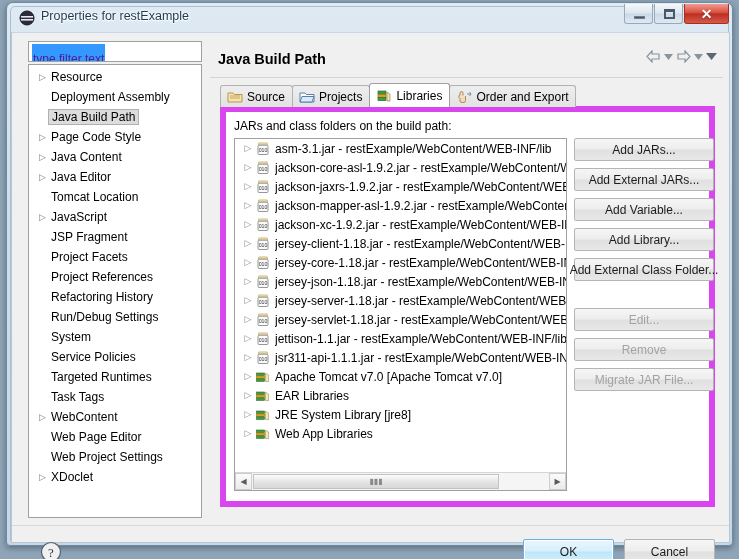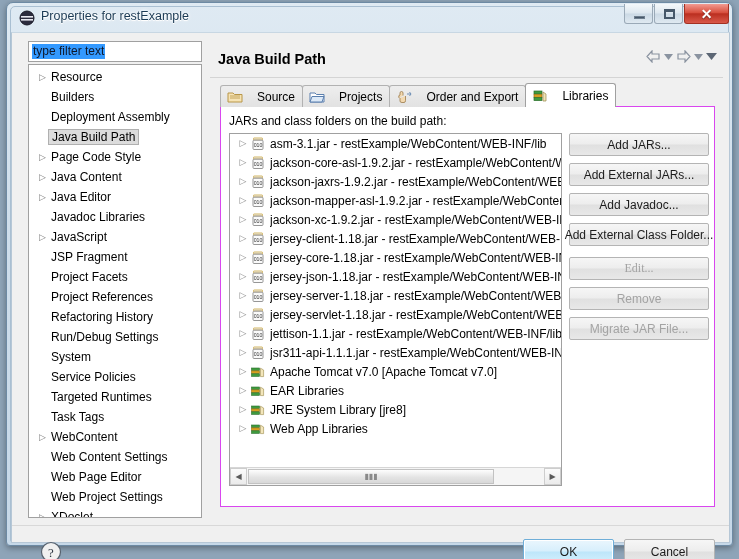--- a/index.html
+++ b/index.html
@@ -118,24 +118,24 @@
     width: 174px; height: 21px;
     background: #fff;
     border: 1px solid #a0a0a0;
     box-sizing: border-box;
     padding: 2px 3px;
     overflow: hidden;
   }
   .filter-text {
     display: inline-block;
     background: #3399ff;
-    color: #0f172a;
+    color: #4c1d95;
     font-size: 12px;
     line-height: 15px;
-    padding: 0 1px;
+    padding: 8px 1px;
   }
   .tree-panel {
     position: absolute;
     left: 16px; top: 31px;
     width: 174px; height: 454px;
     background: #ffffff;
     border: 1px solid #a0a0a0;
     box-sizing: border-box;
     overflow: hidden;
     padding-top: 2px;
@@ -198,21 +198,21 @@
     left: 10px; top: 42px;
     display: flex;
     align-items: flex-end;
     height: 24px;
     z-index: 3;
   }
   .tab {
     height: 22px;
     display: flex;
     align-items: center;
-    gap: 14px;
+    gap: 4px;
     padding: 0 7px 0 6px;
     font-size: 12px;
     border: 1px solid #b2b2b2;
     border-bottom: none;
     border-radius: 3px 3px 0 0;
     background: linear-gradient(180deg,#eeeeee 0%,#e2e2e2 100%);
     box-sizing: border-box;
     margin-right: -1px;
     position: relative;
   }
@@ -222,21 +222,21 @@
     border-color: #a0a0a0;
     z-index: 4;
   }
   .tab-icon { width: 16px; height: 16px; flex: 0 0 16px; }
 
   .tab-panel {
     position: absolute;
     left: 10px; top: 65px;
     width: 495px; height: 401px;
     background: #ffffff;
-    border: 1px solid #d946ef;
+    border: 6px solid #d946ef;
     box-sizing: border-box;
   }
   .panel-label {
     position: absolute;
     left: 8px; top: 7px;
     font-size: 12px;
   }
 
   
   .list-box {
@@ -314,21 +314,21 @@
     color: #1c1c1c;
     background: linear-gradient(180deg,#f6f6f6 0%,#ededed 48%,#e0e0e0 52%,#e8e8e8 100%);
     border: 1px solid #b4b4b4;
     border-radius: 2px;
     box-sizing: border-box;
     display: flex; align-items: center; justify-content: center;
     margin-bottom: 7px;
     white-space: nowrap;
   }
   .btn.disabled { color: #a3a3a3; }
-  .btn.gap-top { margin-top: 4px; font-family: Liberation Serif, serif; }
+  .btn.gap-top { margin-top: 20px; }
 
   
   .footer-rule {
     position: absolute;
     left: 0; top: 492px; width: 717px; height: 1px;
     background: #d8d8d8;
   }
   .help-icon {
     position: absolute;
     left: 28px; top: 508px;
@@ -389,45 +389,41 @@
       <span class="filter-text" title="type filter text">type filter text</span>
     </div>
 
     <div class="tree-panel" id="tree-panel">
         <div class="tree-item">
           <span class="tree-arrow">▷</span>
           <span class="tree-label">Resource</span>
         </div>
         <div class="tree-item">
           <span class="tree-arrow"></span>
-          <span class="tree-label">Builders</span>
-        </div>
-        <div class="tree-item">
-          <span class="tree-arrow"></span>
           <span class="tree-label">Deployment Assembly</span>
         </div>
         <div class="tree-item selected">
           <span class="tree-arrow"></span>
           <span class="tree-label">Java Build Path</span>
         </div>
         <div class="tree-item">
           <span class="tree-arrow">▷</span>
           <span class="tree-label">Page Code Style</span>
         </div>
         <div class="tree-item">
           <span class="tree-arrow">▷</span>
           <span class="tree-label">Java Content</span>
         </div>
         <div class="tree-item">
           <span class="tree-arrow">▷</span>
           <span class="tree-label">Java Editor</span>
         </div>
         <div class="tree-item">
           <span class="tree-arrow"></span>
-          <span class="tree-label">Javadoc Libraries</span>
+          <span class="tree-label">Tomcat Location</span>
         </div>
         <div class="tree-item">
           <span class="tree-arrow">▷</span>
           <span class="tree-label">JavaScript</span>
         </div>
         <div class="tree-item">
           <span class="tree-arrow"></span>
           <span class="tree-label">JSP Fragment</span>
         </div>
         <div class="tree-item">
@@ -458,24 +454,20 @@
           <span class="tree-arrow"></span>
           <span class="tree-label">Targeted Runtimes</span>
         </div>
         <div class="tree-item">
           <span class="tree-arrow"></span>
           <span class="tree-label">Task Tags</span>
         </div>
         <div class="tree-item">
           <span class="tree-arrow">▷</span>
           <span class="tree-label">WebContent</span>
-        </div>
-        <div class="tree-item">
-          <span class="tree-arrow"></span>
-          <span class="tree-label">Web Content Settings</span>
         </div>
         <div class="tree-item">
           <span class="tree-arrow"></span>
           <span class="tree-label">Web Page Editor</span>
         </div>
         <div class="tree-item">
           <span class="tree-arrow"></span>
           <span class="tree-label">Web Project Settings</span>
         </div>
         <div class="tree-item">
@@ -526,37 +518,37 @@
               </svg></span>
             <span>Source</span>
           </div>
           <div class="tab">
             <span class="tab-icon"><svg width="16" height="16" viewBox="0 0 16 16">
                 <path d="M1 4 L6 4 L7.5 5.5 L15 5.5 L15 13 L1 13 Z" fill="#ffffff" stroke="#5a7fae"></path>
                 <path d="M1 13 L3 7.5 L15 7.5 L13 13 Z" fill="#dce9f7" stroke="#5a7fae"></path>
               </svg></span>
             <span>Projects</span>
           </div>
-          <div class="tab">
-            <span class="tab-icon"><svg width="16" height="16" viewBox="0 0 16 16">
-                <path d="M3 9 Q2 6 4 6 L4 4 Q4 2.5 5.5 2.5 Q7 2.5 7 4 L7 6.5" fill="#f3d9b0" stroke="#9a7a4a" stroke-width="0.8"></path>
-                <path d="M4 9 L4 12 Q4 13.5 6 13.5 L8 13.5 Q9.5 13.5 9.5 11.5 L9.5 7" fill="#f3d9b0" stroke="#9a7a4a" stroke-width="0.8"></path>
-                <path d="M11 5 L15 5 M13.5 3 L15 5 L13.5 7" fill="none" stroke="#6e8fb5" stroke-width="1"></path>
-              </svg></span>
-            <span>Order and Export</span>
-          </div>
           <div class="tab active">
             <span class="tab-icon"><svg width="16" height="16" viewBox="0 0 16 16">
                 <rect x="2" y="3" width="8" height="3" fill="#3f9b3f" stroke="#2a6e2a" stroke-width="0.7"></rect>
                 <rect x="2" y="6.3" width="8" height="3" fill="#d8a020" stroke="#9a7010" stroke-width="0.7"></rect>
                 <rect x="2" y="9.6" width="8" height="3" fill="#3f9b3f" stroke="#2a6e2a" stroke-width="0.7"></rect>
                 <path d="M11 13 L11 4 L14 6 L14 13 Z" fill="#f0e3b8" stroke="#9a8a4a" stroke-width="0.7"></path>
               </svg></span>
             <span>Libraries</span>
           </div>
+          <div class="tab">
+            <span class="tab-icon"><svg width="16" height="16" viewBox="0 0 16 16">
+                <path d="M3 9 Q2 6 4 6 L4 4 Q4 2.5 5.5 2.5 Q7 2.5 7 4 L7 6.5" fill="#f3d9b0" stroke="#9a7a4a" stroke-width="0.8"></path>
+                <path d="M4 9 L4 12 Q4 13.5 6 13.5 L8 13.5 Q9.5 13.5 9.5 11.5 L9.5 7" fill="#f3d9b0" stroke="#9a7a4a" stroke-width="0.8"></path>
+                <path d="M11 5 L15 5 M13.5 3 L15 5 L13.5 7" fill="none" stroke="#6e8fb5" stroke-width="1"></path>
+              </svg></span>
+            <span>Order and Export</span>
+          </div>
         </div>
 
       <div class="tab-panel">
         <div class="panel-label">JARs and class folders on the build path:</div>
 
         <div class="list-box">
           <div class="list-scroll" id="list-rows">
               <div class="list-row">
                 <span class="list-arrow">▷</span>
                 <span class="row-icon"><svg width="16" height="16" viewBox="0 0 16 16">
@@ -713,21 +705,22 @@
                 <span class="hs-grip">▮▮▮</span>
               </div>
             </div>
             <div class="hs-btn">▶</div>
           </div>
         </div>
 
         <div class="btn-col" id="btn-col">
             <div class="btn">Add JARs...</div>
             <div class="btn">Add External JARs...</div>
-            <div class="btn">Add Javadoc...</div>
+            <div class="btn">Add Variable...</div>
+            <div class="btn">Add Library...</div>
             <div class="btn">Add External Class Folder...</div>
             <div class="btn disabled gap-top">Edit...</div>
             <div class="btn disabled">Remove</div>
             <div class="btn disabled">Migrate JAR File...</div>
           </div>
       </div>
     </div>
 
     <div class="footer-rule"></div>
     <span class="help-icon">

